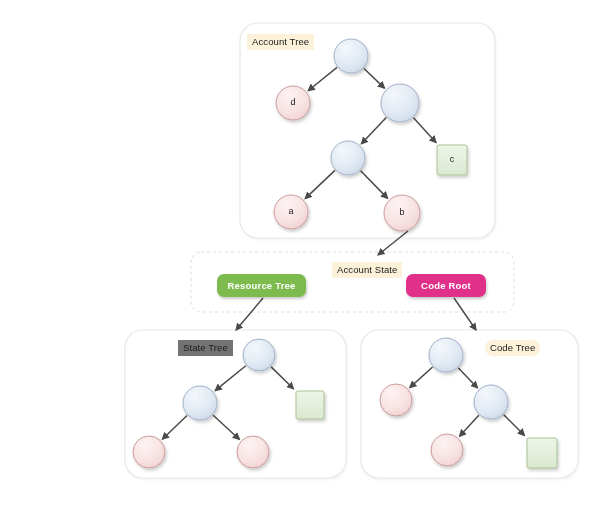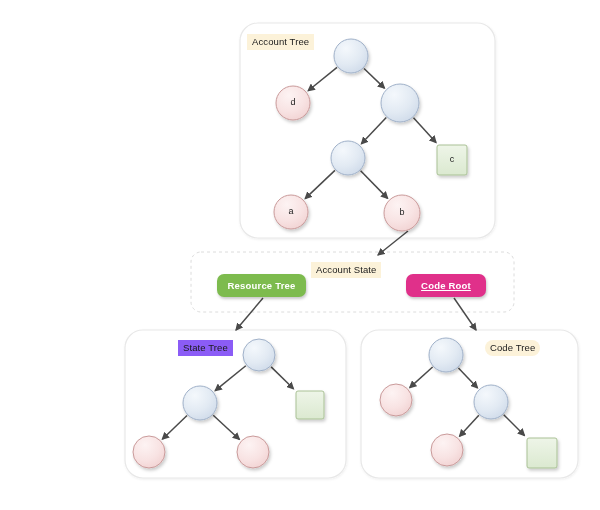--- a/index.html
+++ b/index.html
@@ -133,27 +133,27 @@
         <circle cx="398" cy="355" r="17" fill="url(#gradBlue)" stroke="#9fb0c8" stroke-width="1" filter="url(#shadowSoft)"></circle>
         <circle cx="348" cy="400" r="16" fill="url(#gradRed)" stroke="#c99a9a" stroke-width="1" filter="url(#shadowSoft)"></circle>
         <circle cx="443" cy="402" r="17" fill="url(#gradBlue)" stroke="#9fb0c8" stroke-width="1" filter="url(#shadowSoft)"></circle>
         <circle cx="399" cy="450" r="16" fill="url(#gradRed)" stroke="#c99a9a" stroke-width="1" filter="url(#shadowSoft)"></circle>
         <rect x="479" y="438" width="30" height="30" rx="2" fill="url(#gradGreen)" stroke="#a9c195" stroke-width="1" filter="url(#shadowSoft)"></rect>
       </g>
   </svg>
 
   <div id="labels-layer">
       <div class="panel-label" style="left: 199px; top: 34px; background: rgb(252, 242, 217); color: rgb(26, 26, 26);">Account Tree</div>
-      <div class="panel-label" style="left: 263px; top: 262px; background: rgb(252, 242, 217); color: rgb(26, 26, 26);">Account State</div>
-      <div class="panel-label" style="left: 130px; top: 340px; background: #8b5cf6; color: rgb(26, 26, 26);">State Tree</div>
+      <div class="panel-label" style="left: 284px; top: 262px; background: rgb(252, 242, 217); color: rgb(26, 26, 26);">Account State</div>
+      <div class="panel-label" style="left: 130px; top: 340px; background: #737373; color: rgb(26, 26, 26);">State Tree</div>
       <div class="panel-label" style="left: 437px; top: 340px; background: rgb(252, 242, 217); color: rgb(26, 26, 26); border-radius: 8px;">Code Tree</div>
     </div>
   <div id="badges-layer">
       <div class="root-badge" style="left: 169px; top: 274px; width: 89px; height: 23px; background: rgb(125, 187, 78);">Resource Tree</div>
-      <div class="root-badge" style="left: 358px; top: 274px; width: 80px; height: 23px; background: rgb(224, 48, 138); text-decoration: underline;">Code Root</div>
+      <div class="root-badge" style="left: 358px; top: 274px; width: 80px; height: 23px; background: rgb(224, 48, 138);">Code Root</div>
     </div>
   <div id="node-letters-layer">
       <div class="node-letter" style="left: 235px; top: 97px; width: 20px;">d</div>
       <div class="node-letter" style="left: 394px; top: 154px; width: 20px;">c</div>
       <div class="node-letter" style="left: 233px; top: 206px; width: 20px;">a</div>
       <div class="node-letter" style="left: 344px; top: 207px; width: 20px;">b</div>
     </div>
 </div>
 
 </body></html>

